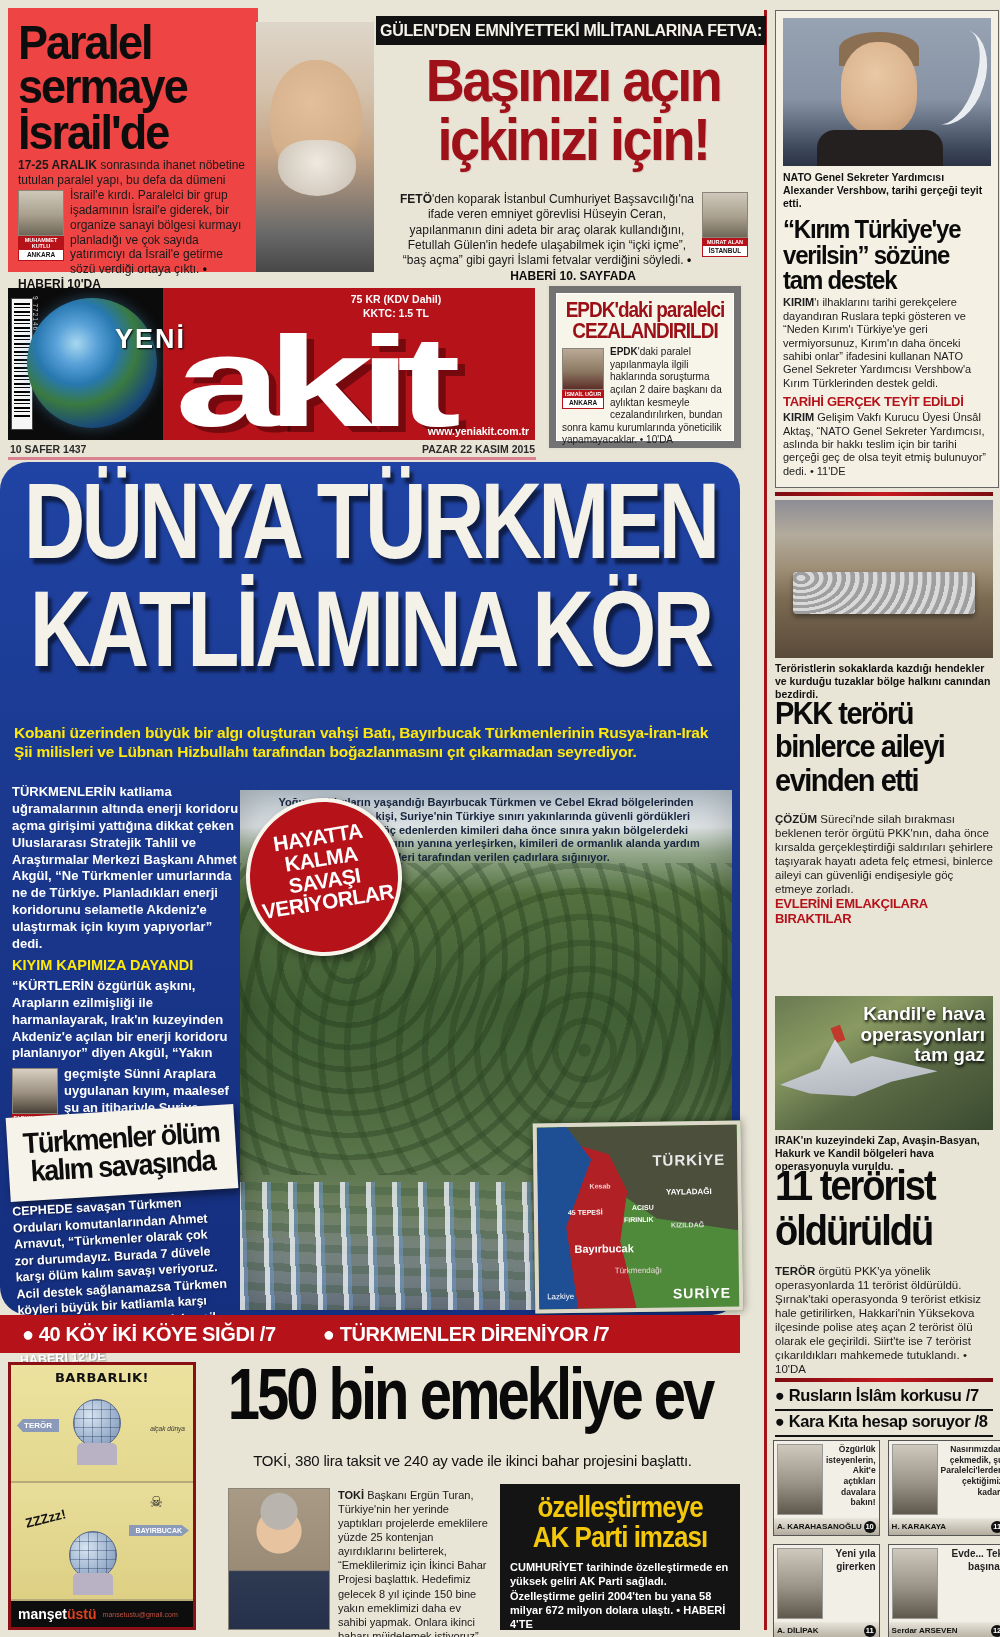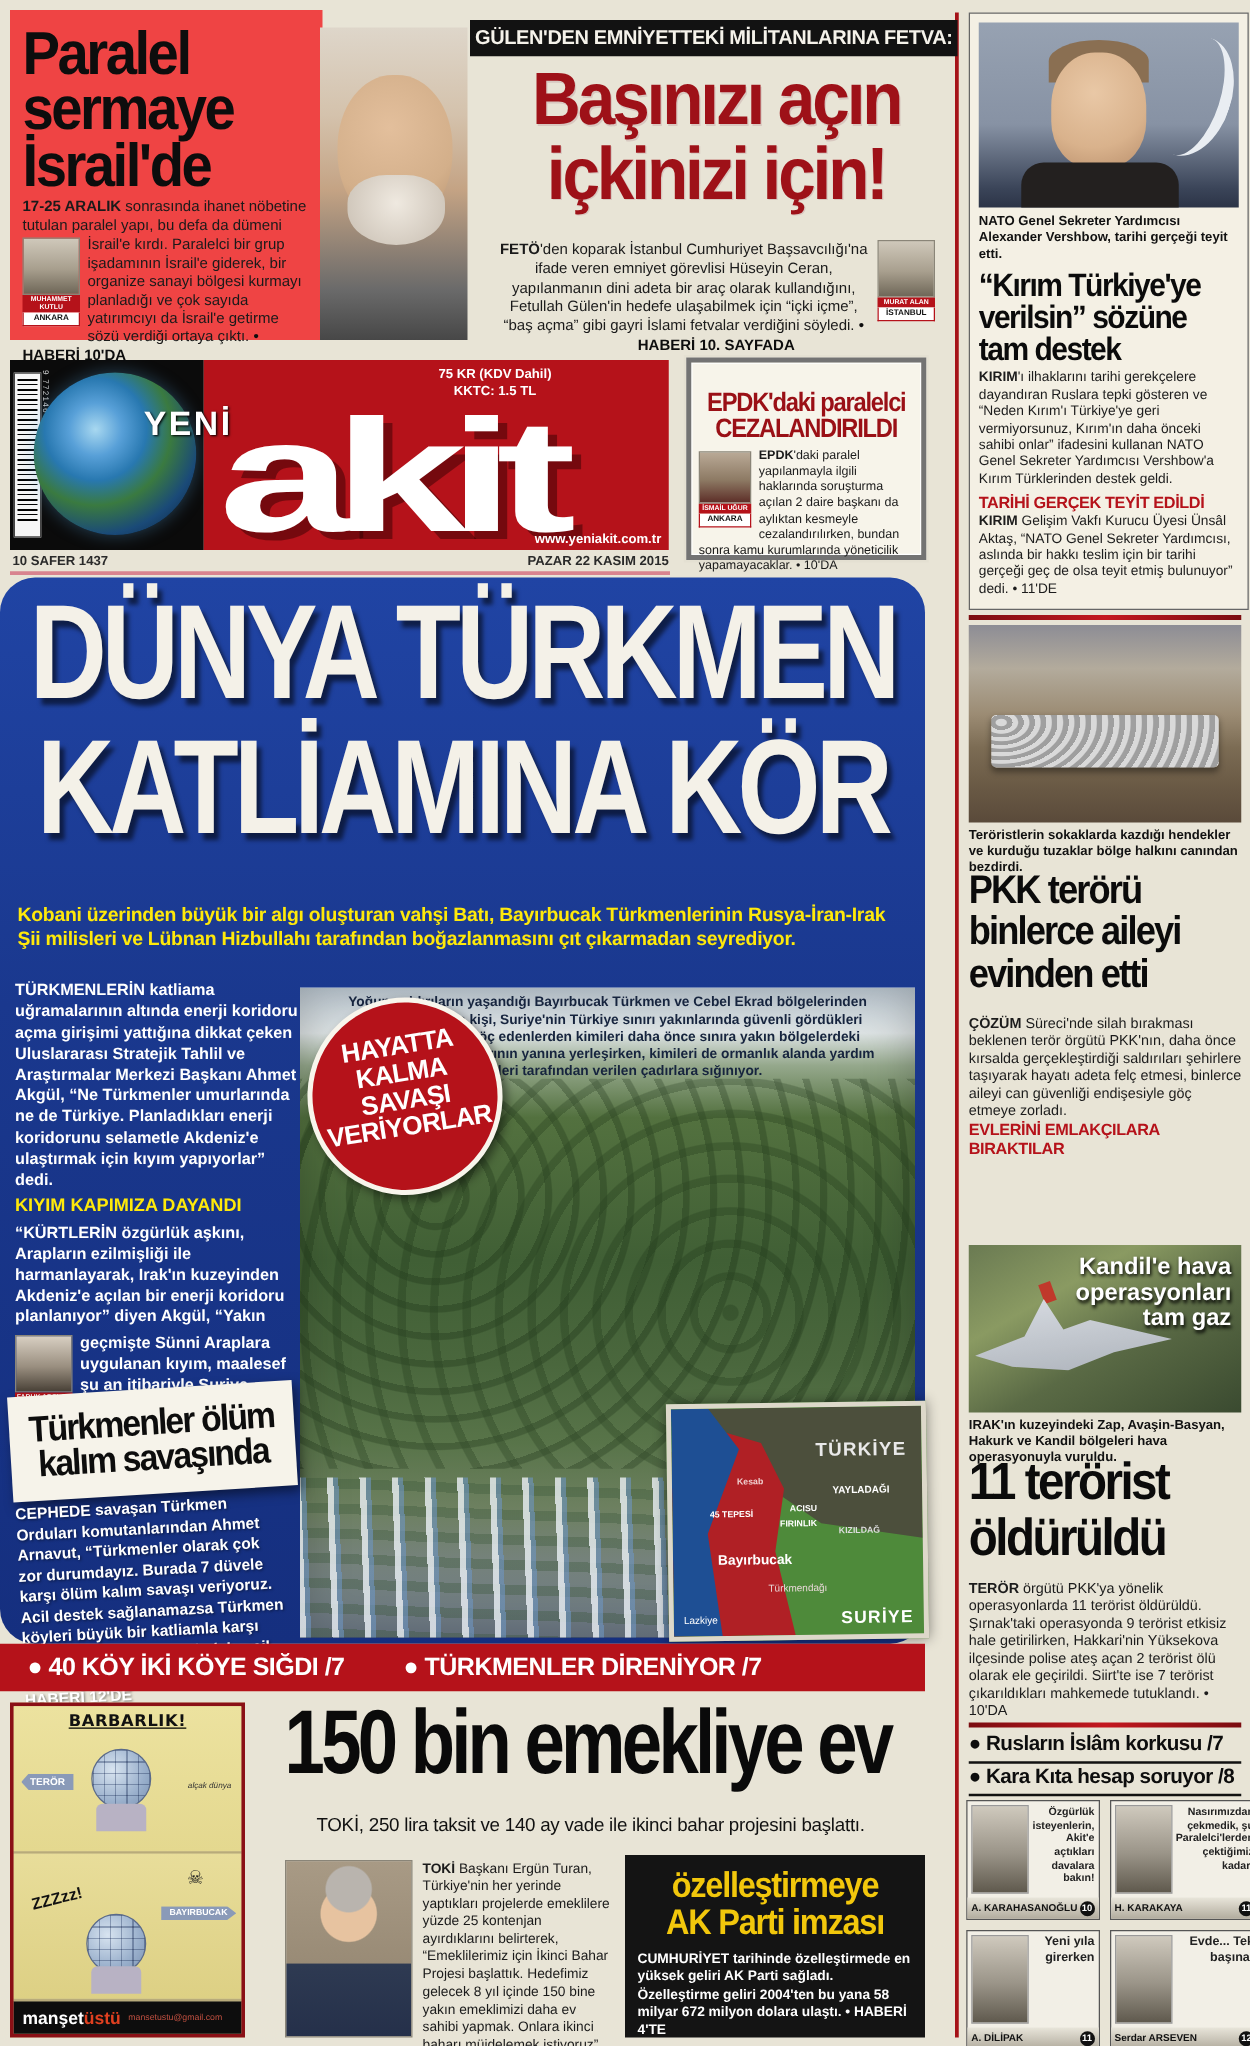--- a/index.html
+++ b/index.html
@@ -50,22 +50,22 @@
   .bc-num{position:absolute;left:24px;top:8px;writing-mode:vertical-rl;font-size:6.5px;color:#cfcfcf;letter-spacing:1px;}
   .mast-red{background:#b5121a;overflow:visible;}
   .yeni{position:absolute;left:-48px;top:36px;color:#fff;font-weight:bold;font-size:27px;letter-spacing:2px;text-shadow:1px 1px 2px #000;}
   .akit{position:absolute;left:12px;top:30px;color:#fff;font-weight:bold;font-size:128px;line-height:1;
         letter-spacing:-10px;transform:scaleX(1.5);transform-origin:left top;text-shadow:5px 6px 0 rgba(40,0,0,.45);}
   .price{position:absolute;left:168px;top:4px;width:130px;text-align:center;color:#fff;font-size:10.5px;
          font-weight:bold;line-height:1.35;z-index:3;}
   .site{position:absolute;right:6px;bottom:3px;color:#fff;font-size:10.5px;font-weight:bold;z-index:3;}
   .dateline{font-size:10.5px;font-weight:bold;color:#2a2a2a;}
   
-  .epdkbox{background:#f7f4ea;border:4px solid #737373;box-shadow:0 0 0 2px #e4e0d2,inset 0 0 0 1px #fff;
-           padding:23px 6px;box-sizing:border-box;}
+  .epdkbox{background:#f7f4ea;border:7px solid #737373;box-shadow:0 0 0 2px #e4e0d2,inset 0 0 0 1px #fff;
+           padding:7px 6px;box-sizing:border-box;}
   .ep-head{color:#9a1016;font-size:19px;font-weight:bold;letter-spacing:-1px;line-height:.98;text-align:center;
            transform:scaleY(1.12);transform-origin:center top;margin-bottom:9px;}
   .ep-body{font-size:10px;line-height:1.26;color:#1a1a1a;}
   .ep-body .rthumb{width:42px;}
   .ep-body .rimg{height:40px;background:linear-gradient(180deg,#b9a996 0%,#8d7a64 55%,#5d2e28 100%);}
   
   .blueblock{background:linear-gradient(180deg,#2044a4 0%,#1a388e 40%,#152f7f 100%);}
   .mh{position:absolute;left:0;top:6px;width:100%;text-align:center;color:#f4f1e8;font-weight:bold;}
   .mh-line{font-size:88px;letter-spacing:-4px;line-height:1;height:108px;
            transform:scale(.97,1.22);transform-origin:center top;text-shadow:4px 5px 3px rgba(0,0,0,.55);}
@@ -147,21 +147,21 @@
       linear-gradient(180deg,#a89a85 0%,#998b76 58%,#2e3a52 59%,#25304a 100%);
       border:1px solid #8a8578;}
   .em-body{font-size:11px;line-height:1.28;color:#1a1a1a;}
   .ozbox{background:#141414;padding:9px 10px;box-sizing:border-box;}
   .oz-head{color:#f2c70c;font-size:26px;font-weight:bold;letter-spacing:-1px;text-align:center;line-height:1.02;
            transform:scaleY(1.1);transform-origin:center top;}
   .oz-body{color:#fff;font-size:11px;font-weight:bold;line-height:1.3;margin-top:14px;}
   
   .cartoon{border:3px solid #8a1016;background:#e9e0a8;display:flex;flex-direction:column;box-sizing:border-box;}
   .ct-panel{flex:1;position:relative;border-bottom:2px solid #b8ab7a;overflow:hidden;}
-  .ct-p1{background:linear-gradient(180deg,#ece29f,#e4d88f);text-decoration:underline;}
+  .ct-p1{background:linear-gradient(180deg,#ece29f,#e4d88f);}
   .ct-p2{background:linear-gradient(180deg,#e8dd9a,#ddd084);}
   .ct-title{text-align:center;font-weight:bold;font-size:13px;padding-top:5px;letter-spacing:.5px;color:#111;
             font-family:"DejaVu Sans",sans-serif;}
   .ct-globe{position:absolute;width:46px;height:46px;border-radius:50%;border:1px solid #5a6a8a;
       background:radial-gradient(circle at 35% 35%,#d8e4f0,#9ab0cc 60%,#7890b0),
                  repeating-linear-gradient(0deg,rgba(60,80,120,.4) 0 1px,rgba(0,0,0,0) 1px 9px),
                  repeating-linear-gradient(90deg,rgba(60,80,120,.4) 0 1px,rgba(0,0,0,0) 1px 9px);
       background-blend-mode:multiply;}
   .ct-body{position:absolute;width:40px;height:22px;background:#b8b2c4;border-radius:5px 5px 0 0;}
   .ct-sign{position:absolute;background:#8a9ab8;color:#fff;font-size:8px;font-weight:bold;padding:2px 7px;}
@@ -436,21 +436,21 @@
       <div class="ct-body" style="left:62px;top:90px;"></div>
     </div>
     <div class="ct-footer">
       <span class="ct-b1">manşet</span>
         <span class="ct-b2">üstü</span>
       <span class="ct-email">mansetustu@gmail.com</span>
     </div>
   </div>
 
   <div class="abs em-head" style="left:200px;top:1358px;width:540px;">150 bin emekliye ev</div>
-  <div class="abs em-deck" style="left:205px;top:1452px;width:535px;">TOKİ, 250 lira taksit ve 140 ay vade ile ikinci bahar projesini başlattı.</div>
+  <div class="abs em-deck" style="left:205px;top:1452px;width:535px;">TOKİ, 380 lira taksit ve 240 ay vade ile ikinci bahar projesini başlattı.</div>
   <div class="abs em-photo" style="left:228px;top:1488px;width:100px;height:140px;"></div>
   <p class="abs em-body" style="left:338px;top:1488px;width:154px;">
     <b>TOKİ</b><span> Başkanı Ergün Turan, Türkiye'nin her yerinde yaptıkları projelerde emeklilere yüzde 25 kontenjan ayırdıklarını belirterek, “Emeklilerimiz için İkinci Bahar Projesi başlattık. Hedefimiz gelecek 8 yıl içinde 150 bine yakın emeklimizi daha ev sahibi yapmak. Onlara ikinci baharı müjdelemek istiyoruz” dedi • 6DA</span>
   </p>
 
   <div class="abs ozbox" style="left:500px;top:1484px;width:240px;height:146px;">
     <div class="oz-head">
       <div>özelleştirmeye</div>
       <div>AK Parti imzası</div>
     </div>

